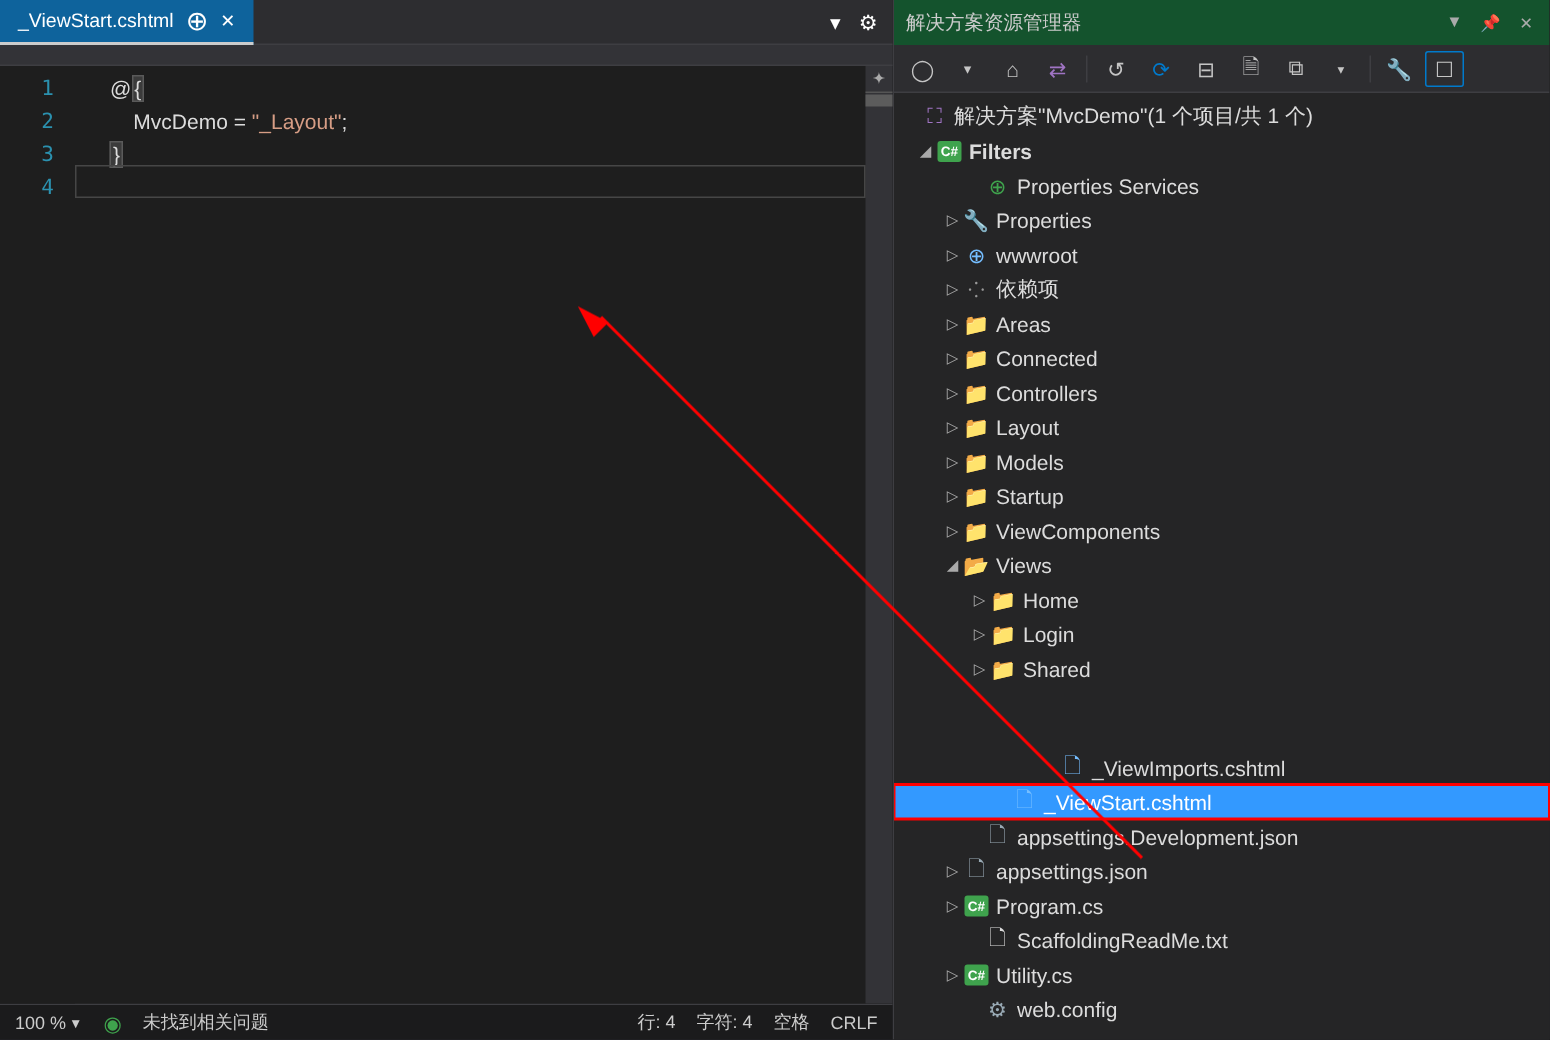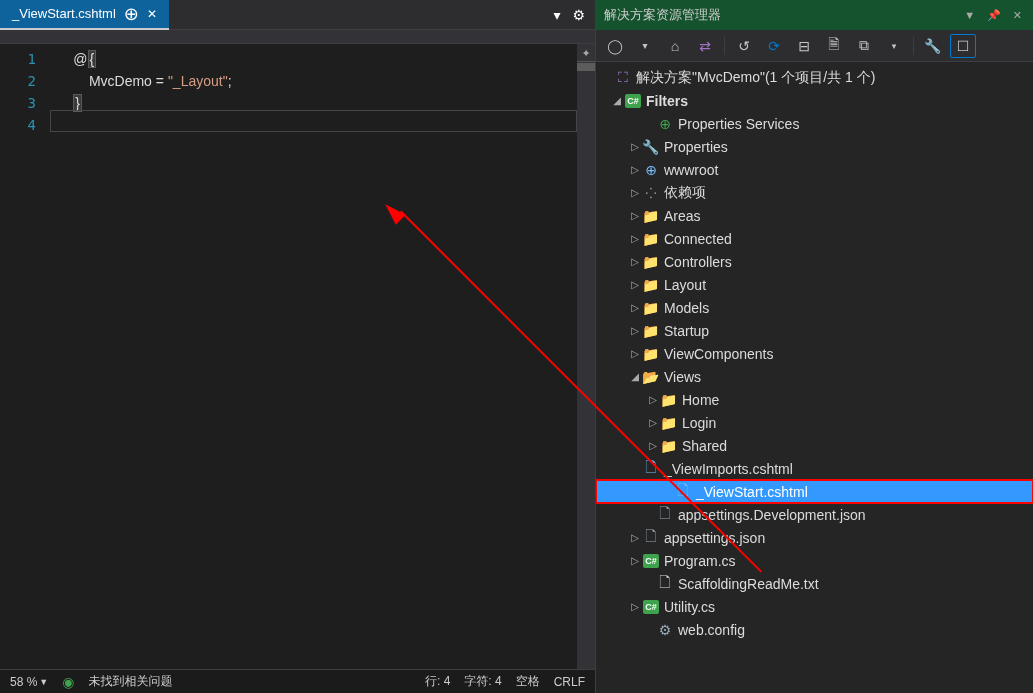--- a/index.html
+++ b/index.html
@@ -95,21 +95,21 @@
       <div class="split">✦</div>
       <div class="top-mark"></div>
     </div>
     <div class="arrow">
       <div class="arrow-line"></div>
       <div class="arrow-head"></div>
     </div>
   </div>
   <div class="status-bar">
     <span class="zoom">
-        <span>58 %</span> 
+        <span>100 %</span> 
         <span style="font-size:9px;">▼</span>
       </span>
     <span class="ok-icon">◉</span>
     <span>未找到相关问题</span>
     <span class="spacer"></span>
     <span>行: 4</span>
     <span>字符: 4</span>
     <span>空格</span>
     <span>CRLF</span>
   </div>
@@ -219,21 +219,21 @@
     <div class="node" style="padding-left:50px;">
       <span class="expander">▷</span>
       <span class="icon folder-icon">📁</span>
       <span class="label">Login</span>
     </div>
     <div class="node" style="padding-left:50px;">
       <span class="expander">▷</span>
       <span class="icon folder-icon">📁</span>
       <span class="label">Shared</span>
     </div>
-    <div class="node" style="padding-left:32px;">
+    <div class="node" style="padding-left:96px;margin-top:43px;">
       <span class="expander"></span>
         <span class="icon file-icon">🗋</span>
       <span class="label">_ViewImports.cshtml</span>
     </div>
     <div class="node selected redbox" style="padding-left:64px;">
       <span class="expander"></span>
         <span class="icon file-icon">🗋</span>
       <span class="label">_ViewStart.cshtml</span>
     </div>
     <div class="node" style="padding-left:46px;">

